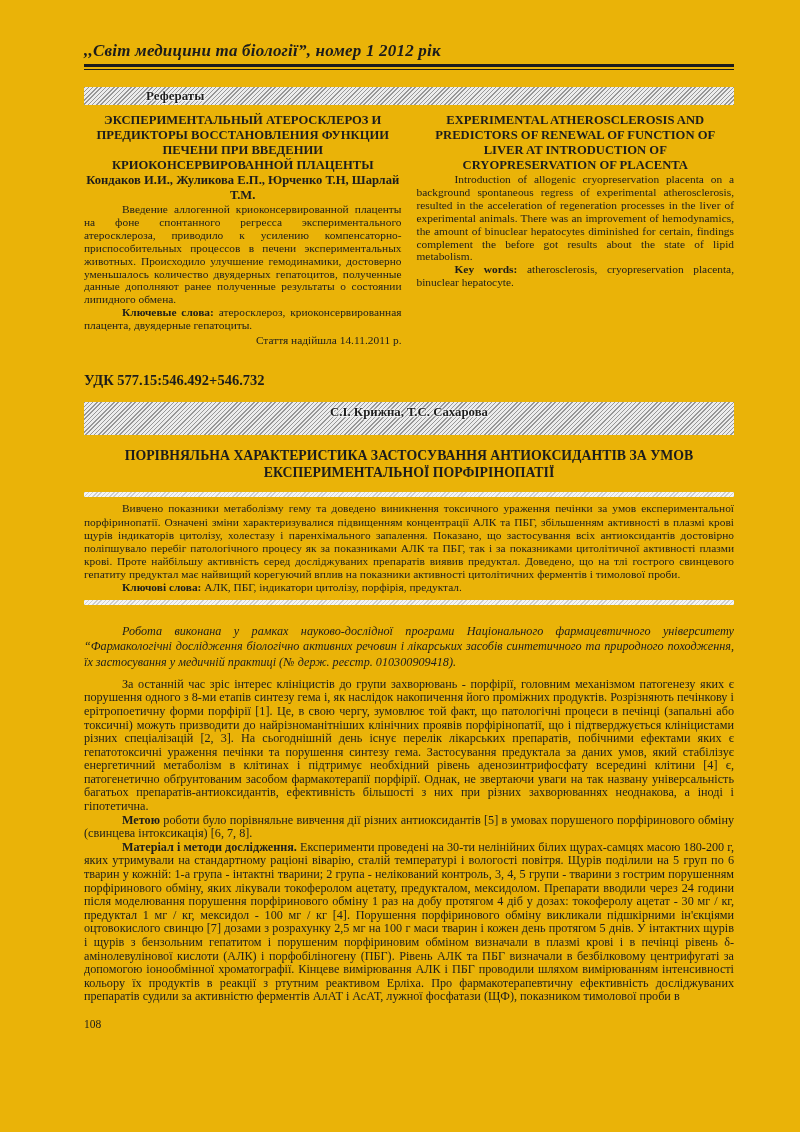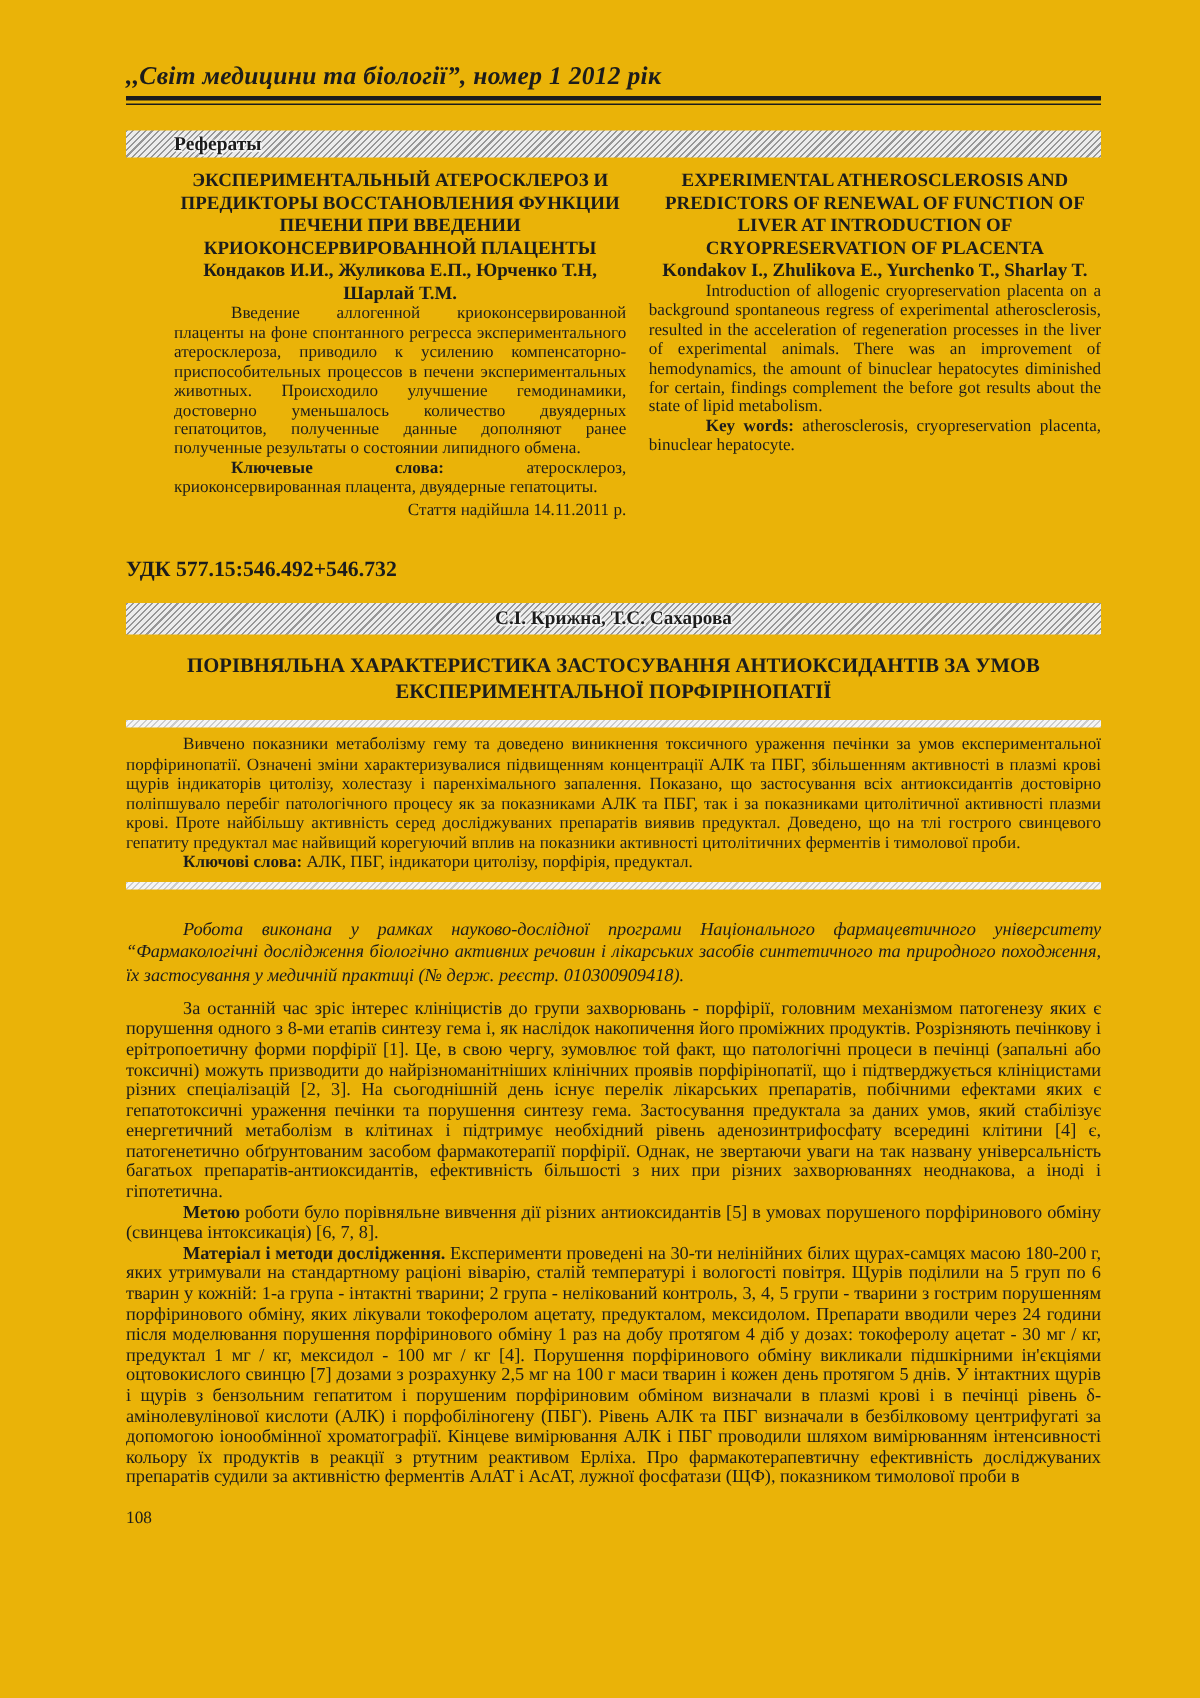--- a/index.html
+++ b/index.html
@@ -8,31 +8,31 @@
     margin:0 auto; background:#eab308; color:#1c1c1c;
     padding:40px 66px 0 84px; overflow:hidden;
     font-family:"Liberation Serif", serif;
   }
   
   .header-title { font-weight:bold; font-style:italic; font-size:17px; line-height:21px; letter-spacing:.2px; }
   .header-rule { margin-top:3px; height:2px; border-top:3px solid #1c1c1c; border-bottom:1px solid #1c1c1c; }
   
   .band { background:repeating-linear-gradient(135deg,#979797 0 1px,#ececec 1px 3px); }
   .referaty-band { margin-top:17px; height:18px; display:flex; align-items:center; }
-  .referaty-band b { font-size:13px; padding-left:32px; text-shadow:0 0 2px #fff,0 0 3px #fff,1px 1px 0 #f2f2f2; }
+  .referaty-band b { font-size:13px; padding-left:62px; text-shadow:0 0 2px #fff,0 0 3px #fff,1px 1px 0 #f2f2f2; }
   
-  .columns { display:flex; gap:15px; margin-top:8px;margin-left:32px; }
+  .columns { display:flex; gap:15px; margin-top:8px; }
   .col { flex:1; font-size:11.4px; line-height:12.9px; min-width:0; }
   .col-title { font-weight:bold; text-align:center; font-size:12.6px; line-height:15px; }
   .col-authors { font-weight:bold; text-align:center; font-size:12.6px; line-height:15px; }
   .col p { margin:0; text-align:justify; text-indent:38px; }
   .col-received { text-align:right; margin-top:2px; }
   
   .udc { margin-top:24px; font-weight:bold; font-size:14.5px; line-height:18px; }
-  .authors-band { margin-top:13px; padding:3px 0 4px; text-align:center; }
+  .authors-band { margin-top:13px; padding:3px 0 16px; text-align:center; }
   .authors-band .band-line { font-weight:bold; font-size:12.8px; line-height:14.5px; text-shadow:0 0 2px #fff,0 0 3px #fff,1px 1px 0 #f2f2f2; }
   .article-title { margin:13px auto 0; font-weight:bold; font-size:13.8px; line-height:16.5px; text-align:center; max-width:620px; }
   .sep { height:5px; margin-top:11px; background:repeating-linear-gradient(135deg,#cdcdcd 0 1px,#f5f5f5 1px 3px); }
   .sep.tight { margin-top:6px; }
   
   .abstract { margin-top:5px; font-size:11.4px; line-height:13.1px; }
   .abstract p { margin:0; text-align:justify; text-indent:38px; }
   
   .program-note { margin-top:19px; font-style:italic; font-size:12.2px; line-height:15.2px; text-align:justify; text-indent:38px; }
   
@@ -57,21 +57,20 @@
     <div class="col">
       <div class="col-title">ЭКСПЕРИМЕНТАЛЬНЫЙ АТЕРОСКЛЕРОЗ И ПРЕДИКТОРЫ ВОССТАНОВЛЕНИЯ ФУНКЦИИ ПЕЧЕНИ ПРИ ВВЕДЕНИИ КРИОКОНСЕРВИРОВАННОЙ ПЛАЦЕНТЫ</div>
       <div class="col-authors">Кондаков И.И., Жуликова Е.П., Юрченко Т.Н, Шарлай Т.М.</div>
       <p>Введение аллогенной криоконсервированной плаценты на фоне спонтанного регресса экспериментального атеросклероза, приводило к усилению компенсаторно-приспособительных процессов в печени экспериментальных животных. Происходило улучшение гемодинамики, достоверно уменьшалось количество двуядерных гепатоцитов, полученные данные дополняют ранее полученные результаты о состоянии липидного обмена.</p>
       <p><b>Ключевые слова:</b> <span>атеросклероз, криоконсервированная плацента, двуядерные гепатоциты.</span></p>
       <div class="col-received">Стаття надійшла 14.11.2011 р.</div>
     </div>
 
     <div class="col">
       <div class="col-title">EXPERIMENTAL ATHEROSCLEROSIS AND PREDICTORS OF RENEWAL OF FUNCTION OF LIVER AT INTRODUCTION OF CRYOPRESERVATION OF PLACENTA</div>
-      <div class="col-authors">Kondakov I., Zhulikova E., Yurchenko T., Sharlay T.</div>
       <p>Introduction of allogenic cryopreservation placenta on a background spontaneous regress of experimental atherosclerosis, resulted in the acceleration of regeneration processes in the liver of experimental animals. There was an improvement of hemodynamics, the amount of binuclear hepatocytes diminished for certain, findings complement the before got results about the state of lipid metabolism.</p>
       <p><b>Key words:</b> <span>atherosclerosis, cryopreservation placenta, binuclear hepatocyte.</span></p>
     </div>
 
   </div>
 
   <div class="udc">УДК 577.15:546.492+546.732</div>
 
   <div class="band authors-band">
     <div class="band-line">С.І. Крижна, Т.С. Сахарова</div>

